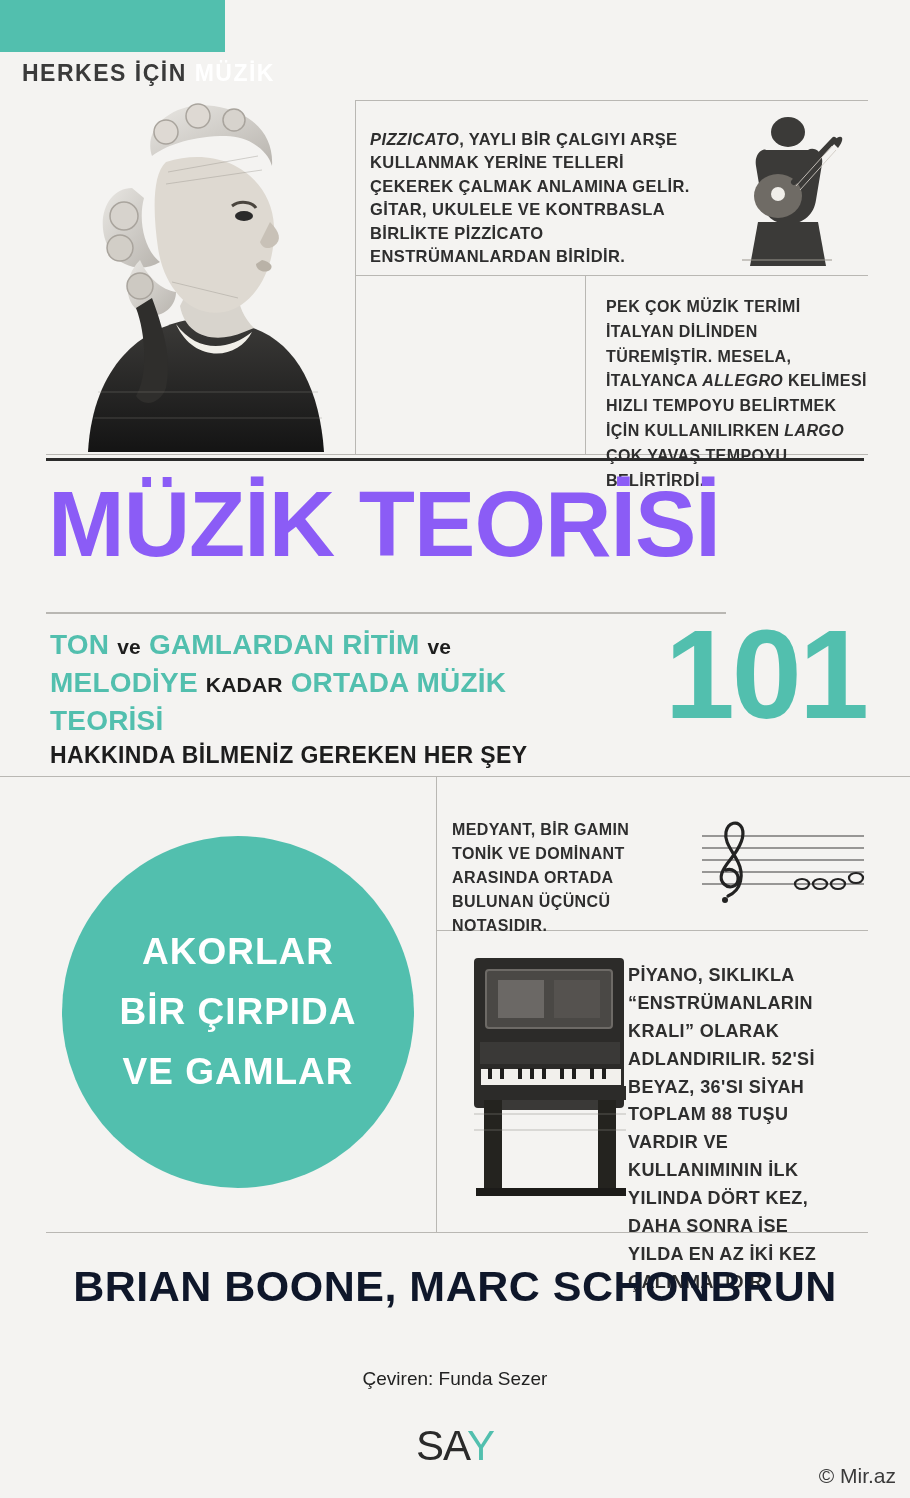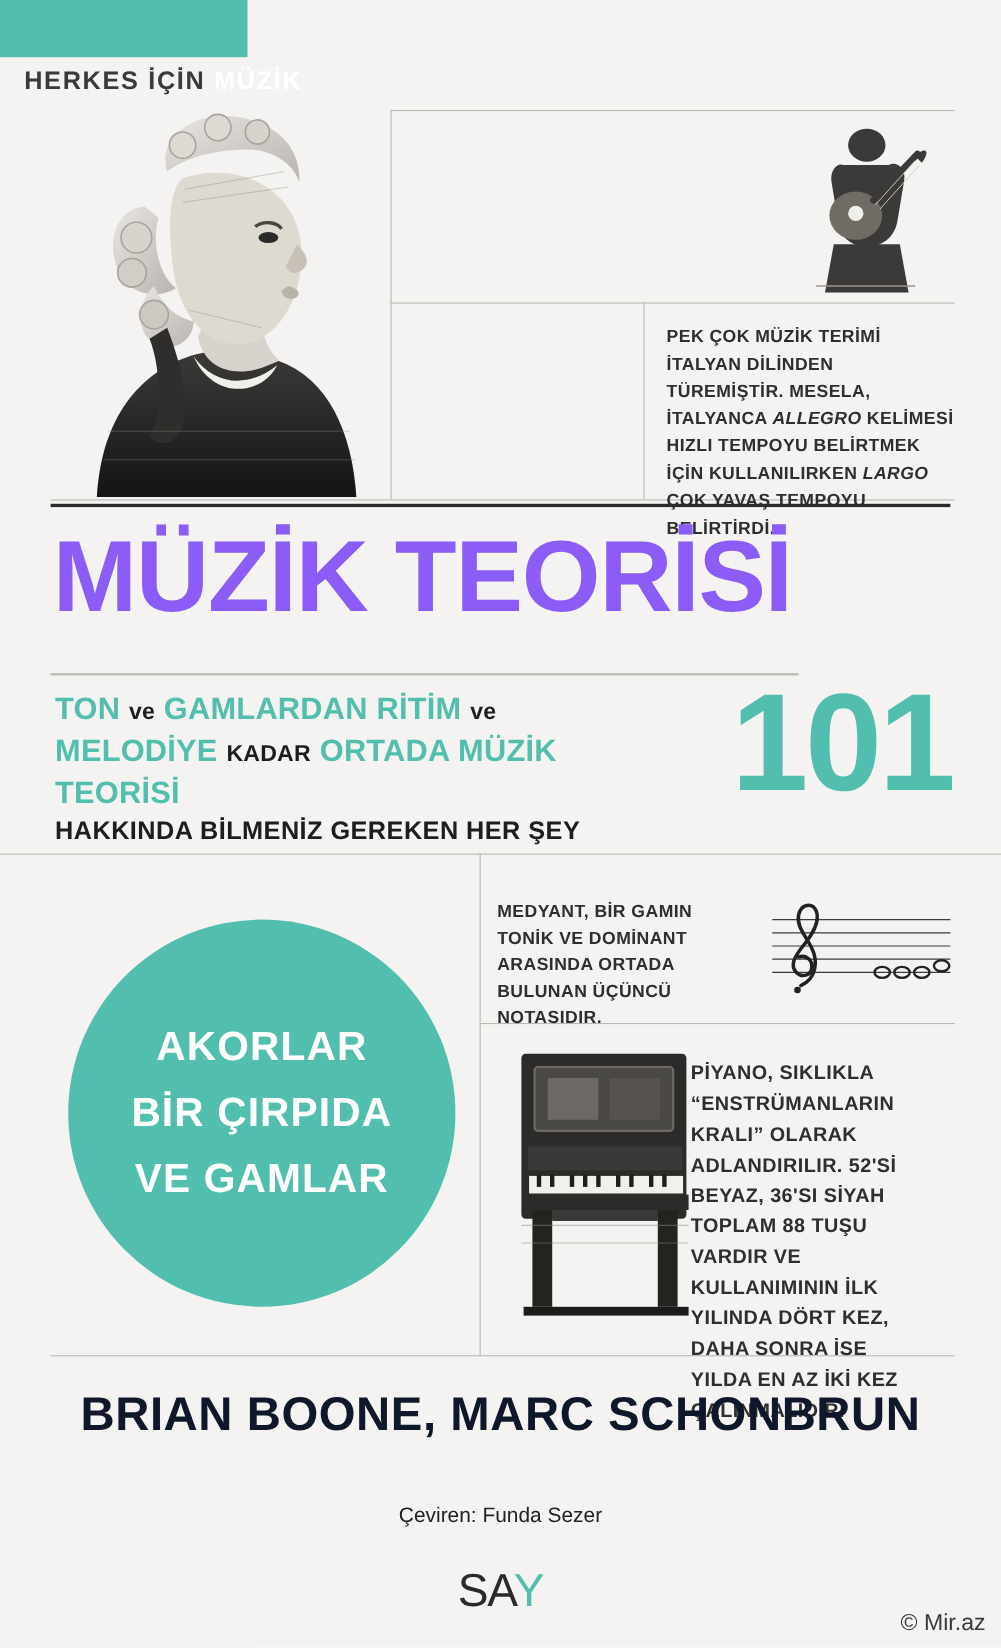--- a/index.html
+++ b/index.html
@@ -330,20 +330,23 @@
       <path d="M72 72 L112 30" stroke="#3b3a38" stroke-width="6" fill="none" stroke-linecap="round"></path>
       <path d="M110 32 C120 22 124 28 116 38" fill="#3b3a38"></path>
       <g stroke="#cfcac3" stroke-width="0.9">
         <path d="M74 76 L110 36"></path>
         <path d="M78 80 L114 40"></path>
       </g>
       <path d="M20 150 L110 150" stroke="#9a958e" stroke-width="1.2"></path>
     </svg>
   </div>
 
+  <div class="fact" id="fact-pizzicato">
+    <i>PIZZICATO</i><span>, YAYLI BİR ÇALGIYI ARŞE KULLANMAK YERİNE TELLERİ ÇEKEREK ÇALMAK ANLAMINA GELİR. GİTAR, UKULELE VE KONTRBASLA BİRLİKTE PİZZİCATO ENSTRÜMANLARDAN BİRİDİR.</span>
+  </div>
 
 
   <div class="fact" id="fact-italyan">
     <span>PEK ÇOK MÜZİK TERİMİ İTALYAN DİLİNDEN TÜREMİŞTİR. MESELA, İTALYANCA </span><i>ALLEGRO</i><span> KELİMESİ HIZLI TEMPOYU BELİRTMEK İÇİN KULLANILIRKEN </span><i>LARGO</i><span> ÇOK YAVAŞ TEMPOYU BELİRTİRDİ.</span>
   </div>
 
   <div class="title-rule-top"></div>
   <div class="main-title">MÜZİK TEORİSİ</div>
   <div class="title-rule-mid"></div>
 

